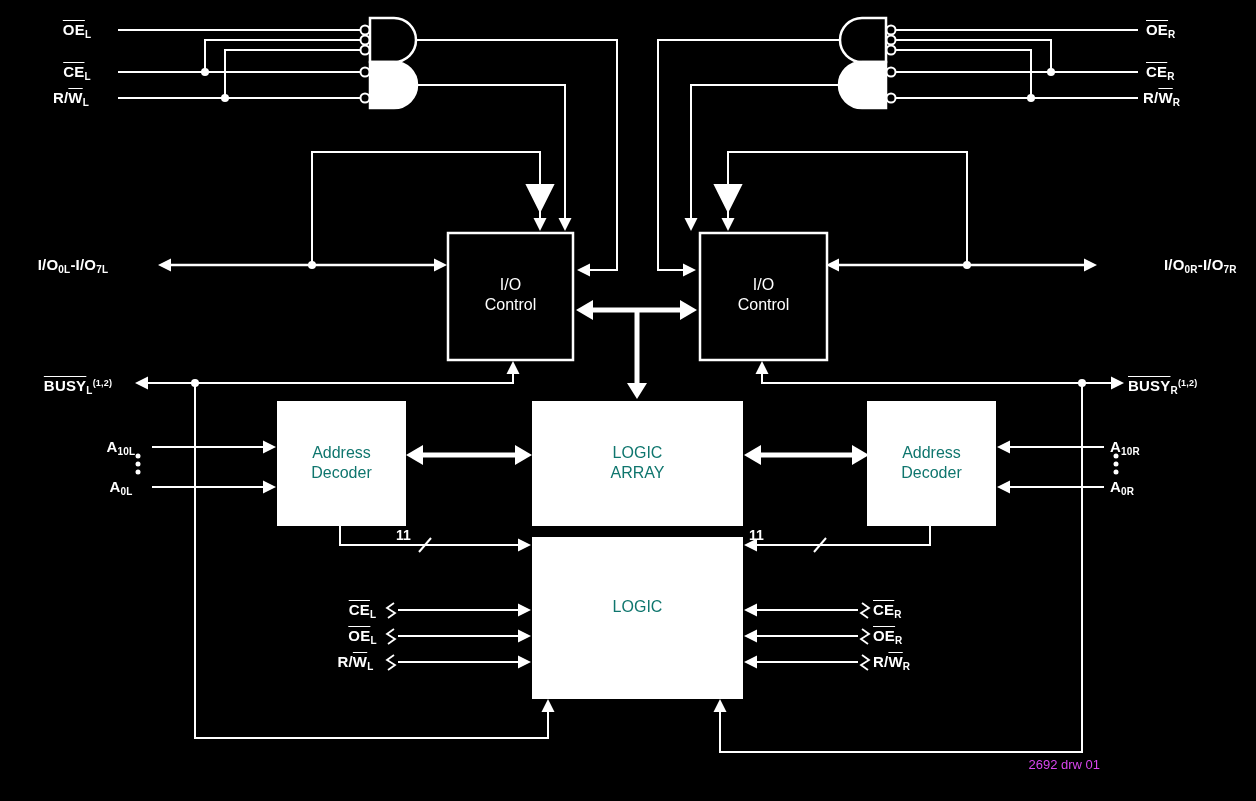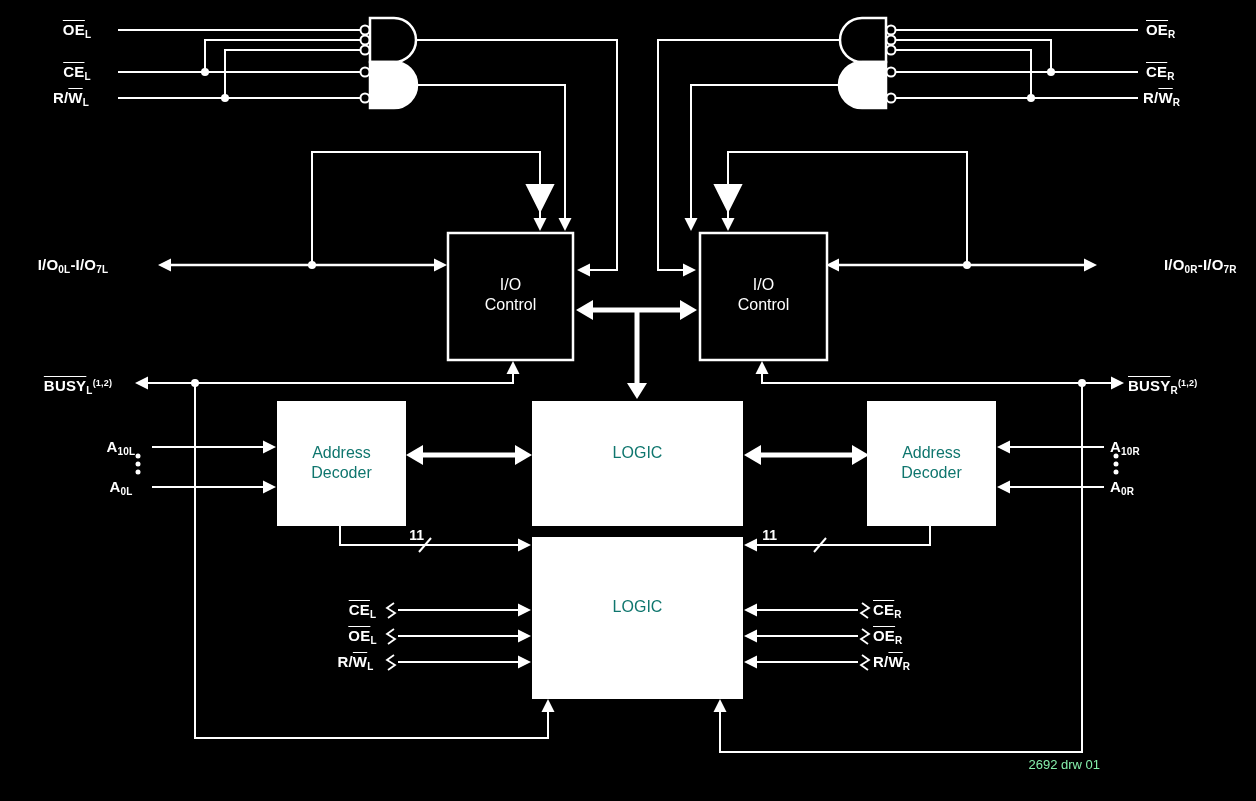--- a/index.html
+++ b/index.html
@@ -7,22 +7,22 @@
           font-family:"Liberation Sans",sans-serif;}
   .canvas svg{position:absolute;left:0;top:0;}
   .lbl{position:absolute;color:#fff;font-size:15px;font-weight:bold;line-height:18px;
        white-space:nowrap;letter-spacing:.2px;}
   .r{text-align:center;}
   .ov{text-decoration:overline;}
   .sb{font-size:10px;vertical-align:-3px;}
   .sp{font-size:9px;vertical-align:5px;margin-top:20px;}
   .blk{position:absolute;color:#0f766e;font-size:16px;line-height:20px;text-align:center;}
   .blk.wh{color:#fff;}
-  .num{position:absolute;color:#fff;font-size:14px;font-weight:bold;text-align:right;}
-  .drw{position:absolute;color:#86efac;font-size:13px;text-align:right;}
+  .num{position:absolute;color:#fff;font-size:14px;font-weight:bold;text-align:left;}
+  .drw{position:absolute;color:#d946ef;font-size:13px;text-align:right;}
 </style>
 </head>
 <body>
 
 <div class="canvas">
 
 <svg width="1256" height="801" viewBox="0 0 1256 801">
 
   <g stroke="#ffffff" stroke-width="2" fill="none">
 
@@ -206,20 +206,21 @@
 <div class="blk wh" style="left:700px;top:275px;width:127px">
       <div>I/O</div>
       <div>Control</div>
     </div>
 <div class="blk" style="left:278px;top:443px;width:127px">
       <div>Address</div>
       <div>Decoder</div>
     </div>
 <div class="blk" style="left:533px;top:443px;width:209px">
       <div>LOGIC</div>
+      <div>ARRAY</div>
     </div>
 <div class="blk" style="left:868px;top:443px;width:127px">
       <div>Address</div>
       <div>Decoder</div>
     </div>
 <div class="blk" style="left:533px;top:597px;width:209px">
       <div>LOGIC</div>
     </div>
 
 <div class="num" style="left:396px;top:527px;width:28px">11</div>

